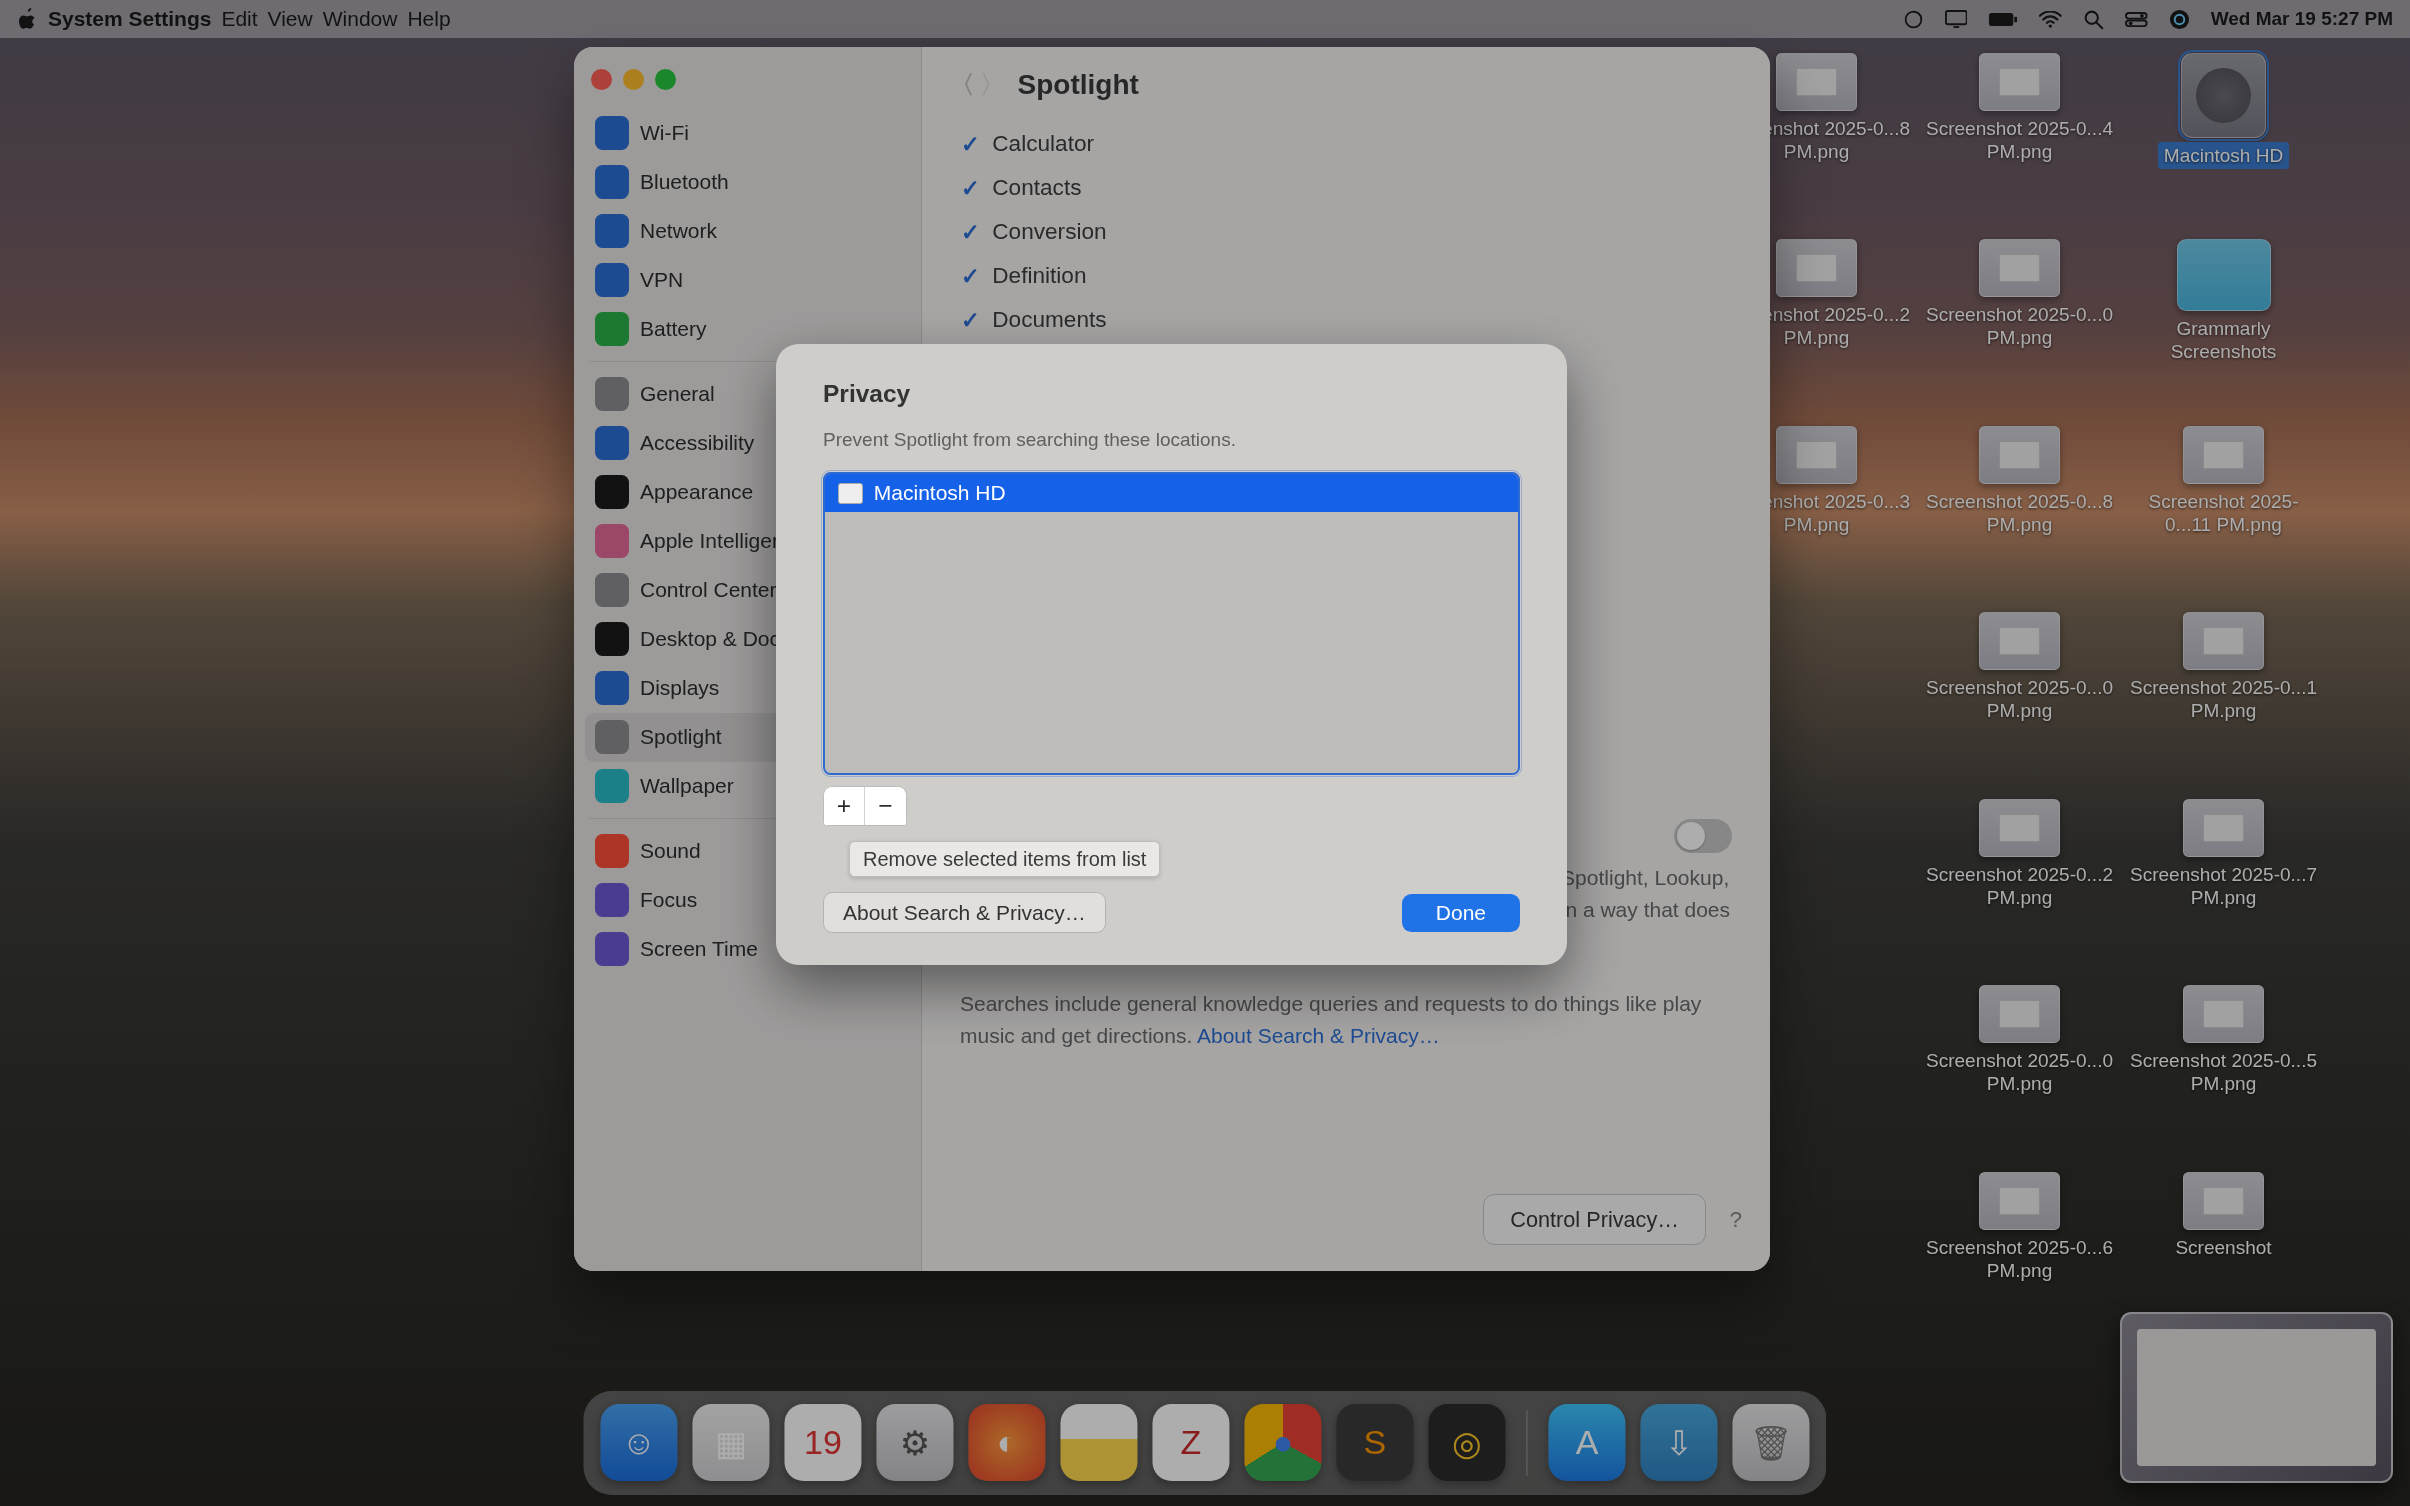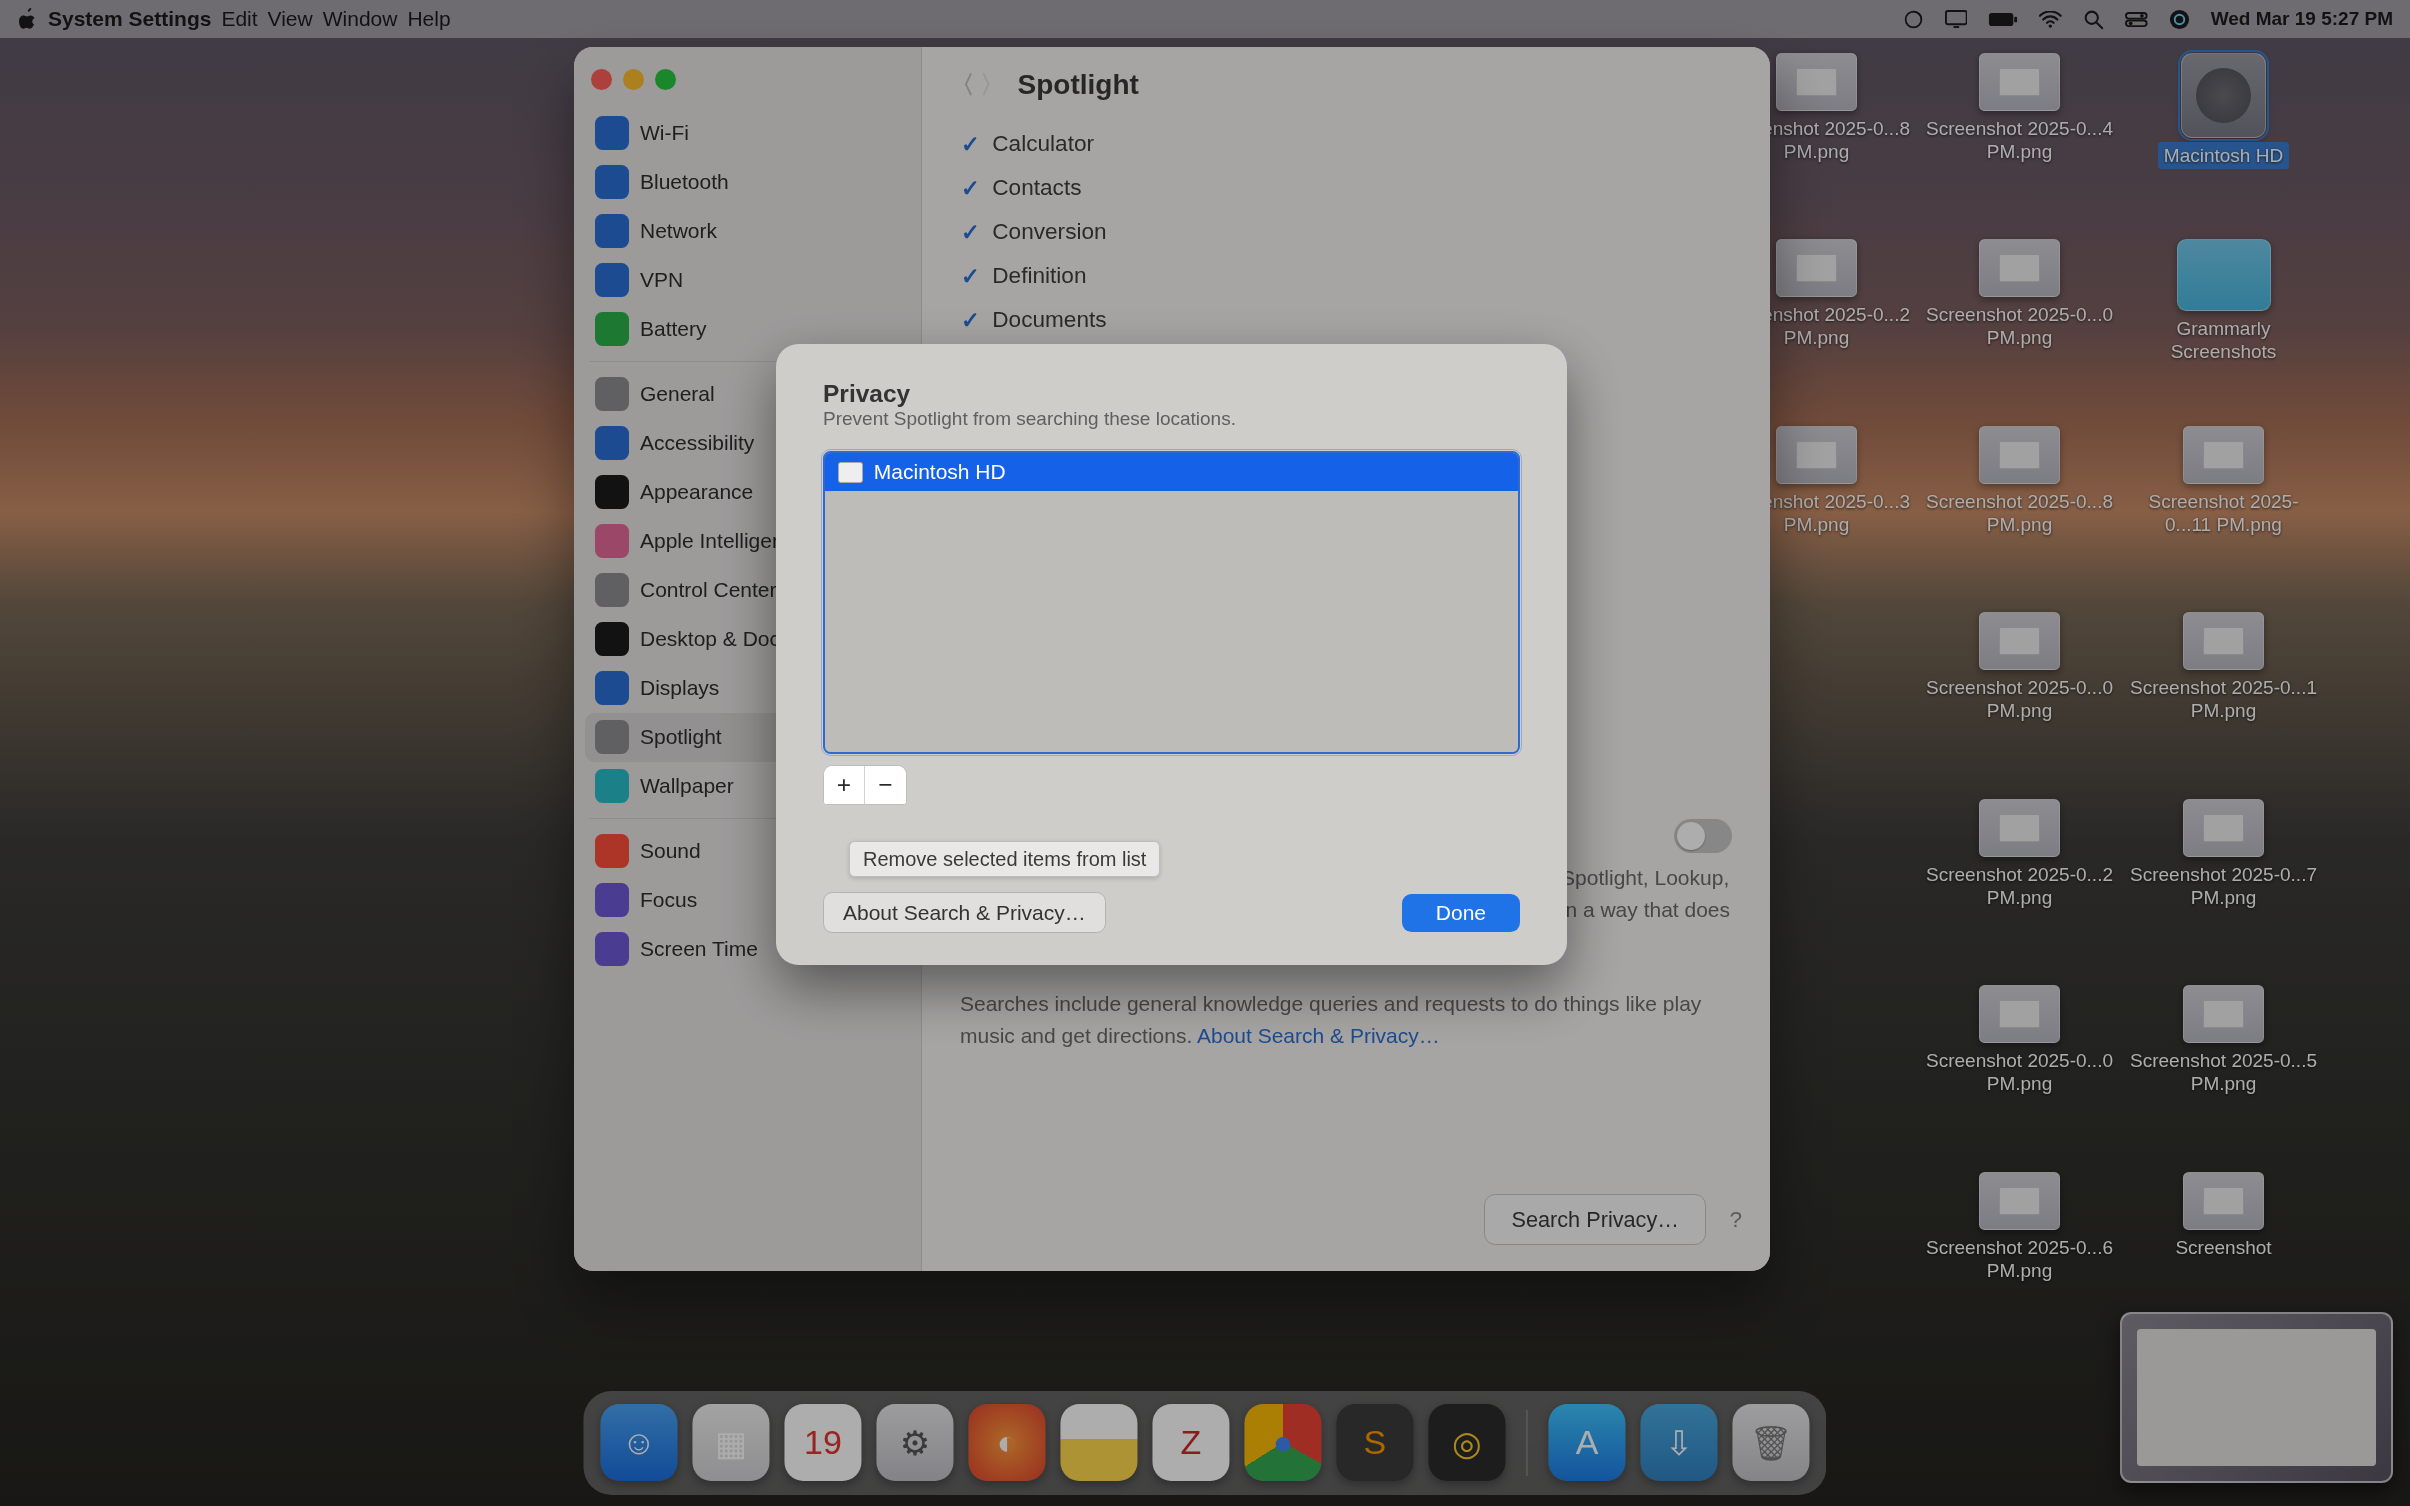--- a/index.html
+++ b/index.html
@@ -98,21 +98,21 @@
   background:#fafafa;font-size:21.7px;color:#3a3a3a;display:flex;align-items:center}
 #helpBtn{position:absolute;bottom:38px;right:28px;color:#888;font-size:22.6px}
 
 
 #privacySheet{
   position:absolute;top:344px;left:776px;width:791px;height:621px;
   border-radius:22.6px;background:#cfcdca;
   box-shadow:0 22.6px 56px rgba(0,0,0,.45);
   z-index:1100;padding:36px 47px 32px 47px;display:flex;flex-direction:column;
 }
-#privacySheet h2{font-size:24.5px;font-weight:700;color:#333;margin-bottom:0}
+#privacySheet h2{font-size:24.5px;font-weight:700;color:#333;margin-bottom:21px}
 #privacySheet .desc{font-size:19px;color:#5f5f5f;margin-bottom:21px}
 #privList{
   flex:none;height:303px;border-radius:7.5px;background:#bdbcb9;
   border:2.8px solid #2f6ad0;outline:1.9px solid rgba(47,106,208,.35);outline-offset:1.9px;
   overflow:hidden;
 }
 #privList .row{height:38px;display:flex;align-items:center;gap:11.3px;padding:0 13px;font-size:21px;color:#fff;background:#1561e8}
 #privList .row .disk{width:24.5px;height:21px;background:#eee;border:0.9px solid #aaa;border-radius:2.8px}
 #pmControls{margin-top:11.3px;display:flex}
 #pmControls .seg{display:flex;background:#fff;border-radius:9.4px;border:0.9px solid #bcbcbc;overflow:hidden;border-bottom-left-radius:3.8px;border-bottom-right-radius:3.8px}
@@ -431,21 +431,21 @@
           <span>Help Apple Improve Search</span>
           <span class="toggle"></span>
         </h3>
         <p>Help improve Search by allowing Apple to store your Safari, Siri, Spotlight, Lookup, and #images search queries. The information collected is stored in a way that does not identify you and is used to improve search results.</p><br>
         <p>
           <span>Searches include general knowledge queries and requests to do things like play music and get directions. </span>
           <a>About Search &amp; Privacy…</a>
         </p>
       </div>
 
-      <div id="searchPrivacyBtn">Search Privacy…</div>
+      <div id="searchPrivacyBtn">Control Privacy…</div>
       <div id="helpBtn">?</div>
     </div>
   </div>
 </div>
 
 <div id="dim"></div>
 
 <div id="privacySheet">
   <h2>Privacy</h2>
   <div class="desc">Prevent Spotlight from searching these locations.</div>

